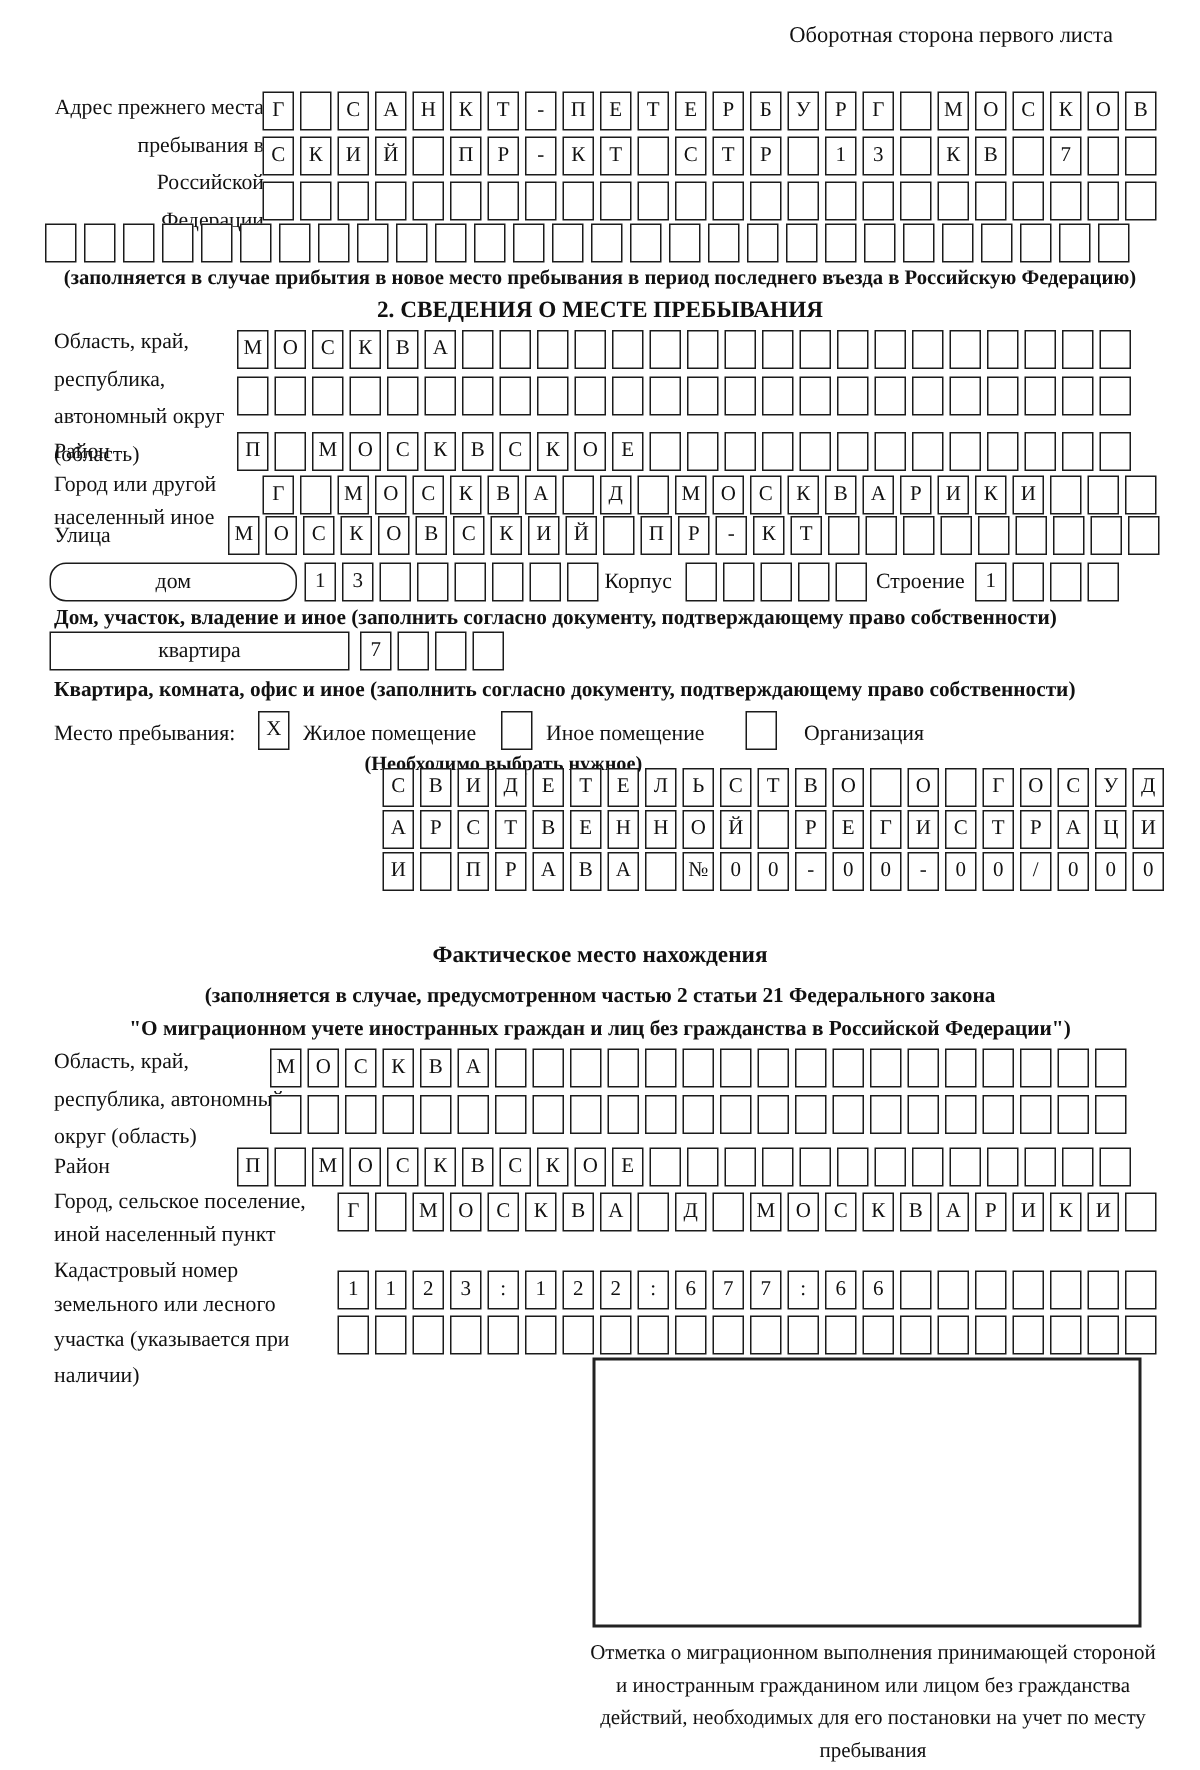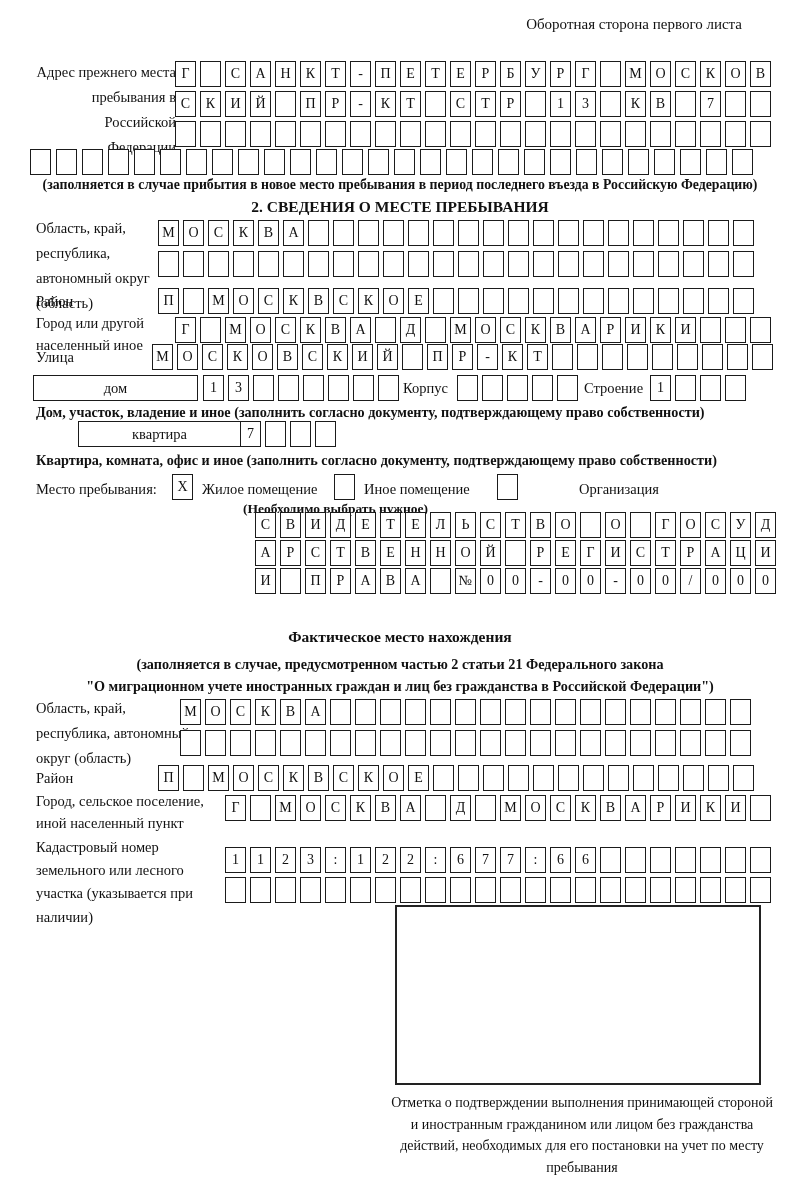--- a/index.html
+++ b/index.html
@@ -279,21 +279,21 @@
       <span class="cbox"></span>
       <span class="cbox"></span>
       <span class="cbox"></span>
       <span class="cbox"></span>
       <span class="cbox"></span>
       <span class="cbox"></span>
       <span class="cbox"></span>
       <span class="cbox"></span>
     </div>
 
-  <div class="abs wbox" style="left:33px;top:375px;width:165px;height:26px;">дом</div>
+  <div class="abs wbox" style="left:33px;top:375px;width:165px;height:26px;border-radius:11px;">дом</div>
   <div class="abs boxrow" style="left:203px;top:375px;">
       <span class="cbox">1</span>
       <span class="cbox">3</span>
       <span class="cbox"></span>
       <span class="cbox"></span>
       <span class="cbox"></span>
       <span class="cbox"></span>
       <span class="cbox"></span>
       <span class="cbox"></span>
     </div>
@@ -307,36 +307,36 @@
     </div>
   <div class="abs lbl" style="left:584px;top:376px;">Строение</div>
   <div class="abs boxrow" style="left:650px;top:375px;">
       <span class="cbox">1</span>
       <span class="cbox"></span>
       <span class="cbox"></span>
       <span class="cbox"></span>
     </div>
   <div class="abs cap" style="left:36px;top:404px;font-size:14.2px;">Дом, участок, владение и иное (заполнить согласно документу, подтверждающему право собственности)</div>
 
-  <div class="abs wbox" style="left:33px;top:421px;width:163px;height:26px;margin-left:45px;">квартира</div>
+  <div class="abs wbox" style="left:33px;top:421px;width:200px;height:26px;">квартира</div>
   <div class="abs boxrow" style="left:240px;top:421px;">
       <span class="cbox">7</span>
       <span class="cbox"></span>
       <span class="cbox"></span>
       <span class="cbox"></span>
     </div>
   <div class="abs cap" style="left:36px;top:452px;font-size:14.2px;">Квартира, комната, офис и иное (заполнить согласно документу, подтверждающему право собственности)</div>
 
   <div class="abs lbl" style="left:36px;top:477px;">Место пребывания:</div>
   <div class="abs cbox" style="left:172px;top:474px;">X</div>
   <div class="abs lbl" style="left:202px;top:477px;">Жилое помещение</div>
   <div class="abs cbox" style="left:334px;top:474px;"></div>
   <div class="abs lbl" style="left:364px;top:477px;">Иное помещение</div>
   <div class="abs cbox" style="left:497px;top:474px;"></div>
-  <div class="abs lbl" style="left:579px;top:477px;text-align:right;">Организация</div>
+  <div class="abs lbl" style="left:536px;top:477px;text-align:right;">Организация</div>
   <div class="abs cap" style="left:243px;top:501px;font-size:13.5px;">(Необходимо выбрать нужное)</div>
 
   <div class="abs boxrow" style="left:255px;top:512px;">
       <span class="cbox">С</span>
       <span class="cbox">В</span>
       <span class="cbox">И</span>
       <span class="cbox">Д</span>
       <span class="cbox">Е</span>
       <span class="cbox">Т</span>
       <span class="cbox">Е</span>
@@ -556,15 +556,15 @@
       <span class="cbox"></span>
       <span class="cbox"></span>
       <span class="cbox"></span>
       <span class="cbox"></span>
       <span class="cbox"></span>
       <span class="cbox"></span>
       <span class="cbox"></span>
     </div>
 
   <div class="abs stamp" style="left:395px;top:905px;width:366px;height:180px;"></div>
-  <div class="abs stamp-cap" style="left:388px;top:1092px;width:388px;">Отметка о подтверждении выполнения принимающей стороной и иностранным гражданином или лицом без гражданства действий, необходимых для его постановки на учет по месту пребывания</div>
+  <div class="abs stamp-cap" style="left:388px;top:1092px;width:388px;">Отметка о миграционном выполнения принимающей стороной и иностранным гражданином или лицом без гражданства действий, необходимых для его постановки на учет по месту пребывания</div>
 
 </div>
 
 </body></html>

